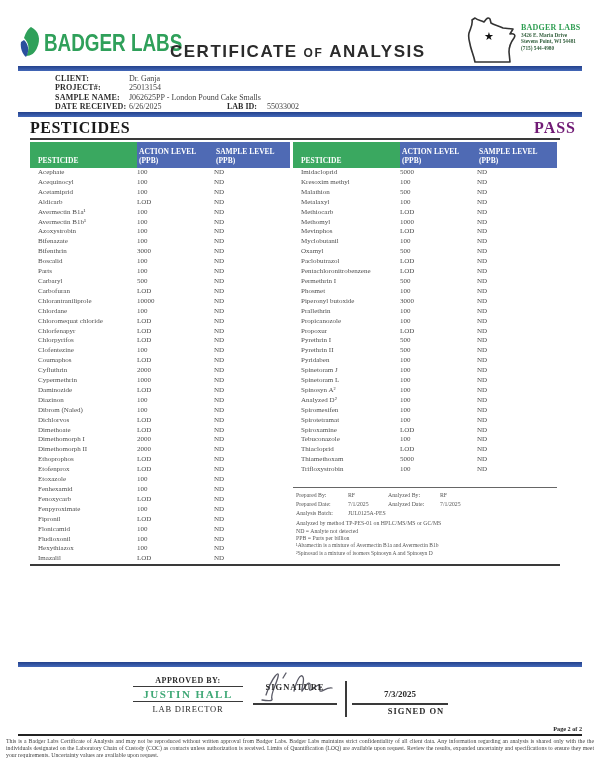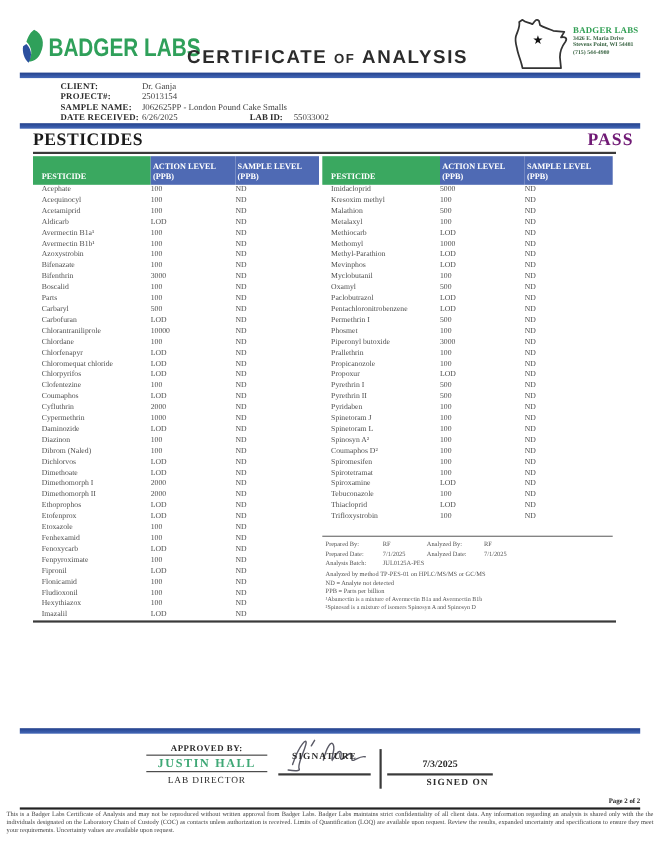--- a/index.html
+++ b/index.html
@@ -236,26 +236,26 @@
           <td class="col-name">Chlorantraniliprole</td>
           <td class="col-action">10000</td>
           <td class="col-sample">ND</td>
         </tr>
         <tr>
           <td class="col-name">Chlordane</td>
           <td class="col-action">100</td>
           <td class="col-sample">ND</td>
         </tr>
         <tr>
+          <td class="col-name">Chloromequat chloride</td>
+          <td class="col-action">LOD</td>
+          <td class="col-sample">ND</td>
+        </tr>
+        <tr>
           <td class="col-name">Chlorfenapyr</td>
-          <td class="col-action">LOD</td>
-          <td class="col-sample">ND</td>
-        </tr>
-        <tr>
-          <td class="col-name">Chloromequat chloride</td>
           <td class="col-action">LOD</td>
           <td class="col-sample">ND</td>
         </tr>
         <tr>
           <td class="col-name">Chlorpyrifos</td>
           <td class="col-action">LOD</td>
           <td class="col-sample">ND</td>
         </tr>
         <tr>
           <td class="col-name">Clofentezine</td>
@@ -409,25 +409,20 @@
           <td class="col-name">Methiocarb</td>
           <td class="col-action">LOD</td>
           <td class="col-sample">ND</td>
         </tr>
         <tr>
           <td class="col-name">Methomyl</td>
           <td class="col-action">1000</td>
           <td class="col-sample">ND</td>
         </tr>
         <tr>
-          <td class="col-name">Methyl-Parathion</td>
-          <td class="col-action">LOD</td>
-          <td class="col-sample">ND</td>
-        </tr>
-        <tr>
           <td class="col-name">Mevinphos</td>
           <td class="col-action">LOD</td>
           <td class="col-sample">ND</td>
         </tr>
         <tr>
           <td class="col-name">Myclobutanil</td>
           <td class="col-action">100</td>
           <td class="col-sample">ND</td>
         </tr>
         <tr>
@@ -499,21 +494,21 @@
           <td class="col-name">Spinetoram L</td>
           <td class="col-action">100</td>
           <td class="col-sample">ND</td>
         </tr>
         <tr>
           <td class="col-name">Spinosyn A²</td>
           <td class="col-action">100</td>
           <td class="col-sample">ND</td>
         </tr>
         <tr>
-          <td class="col-name">Coumaphos D²</td>
+          <td class="col-name">Analyzed D²</td>
           <td class="col-action">100</td>
           <td class="col-sample">ND</td>
         </tr>
         <tr>
           <td class="col-name">Spiromesifen</td>
           <td class="col-action">100</td>
           <td class="col-sample">ND</td>
         </tr>
         <tr>
           <td class="col-name">Spirotetramat</td>
@@ -526,20 +521,25 @@
           <td class="col-sample">ND</td>
         </tr>
         <tr>
           <td class="col-name">Tebuconazole</td>
           <td class="col-action">100</td>
           <td class="col-sample">ND</td>
         </tr>
         <tr>
           <td class="col-name">Thiacloprid</td>
           <td class="col-action">LOD</td>
+          <td class="col-sample">ND</td>
+        </tr>
+        <tr>
+          <td class="col-name">Thiamethoxam</td>
+          <td class="col-action">5000</td>
           <td class="col-sample">ND</td>
         </tr>
         <tr>
           <td class="col-name">Trifloxystrobin</td>
           <td class="col-action">100</td>
           <td class="col-sample">ND</td>
         </tr>
       </tbody>
   </table>
 

